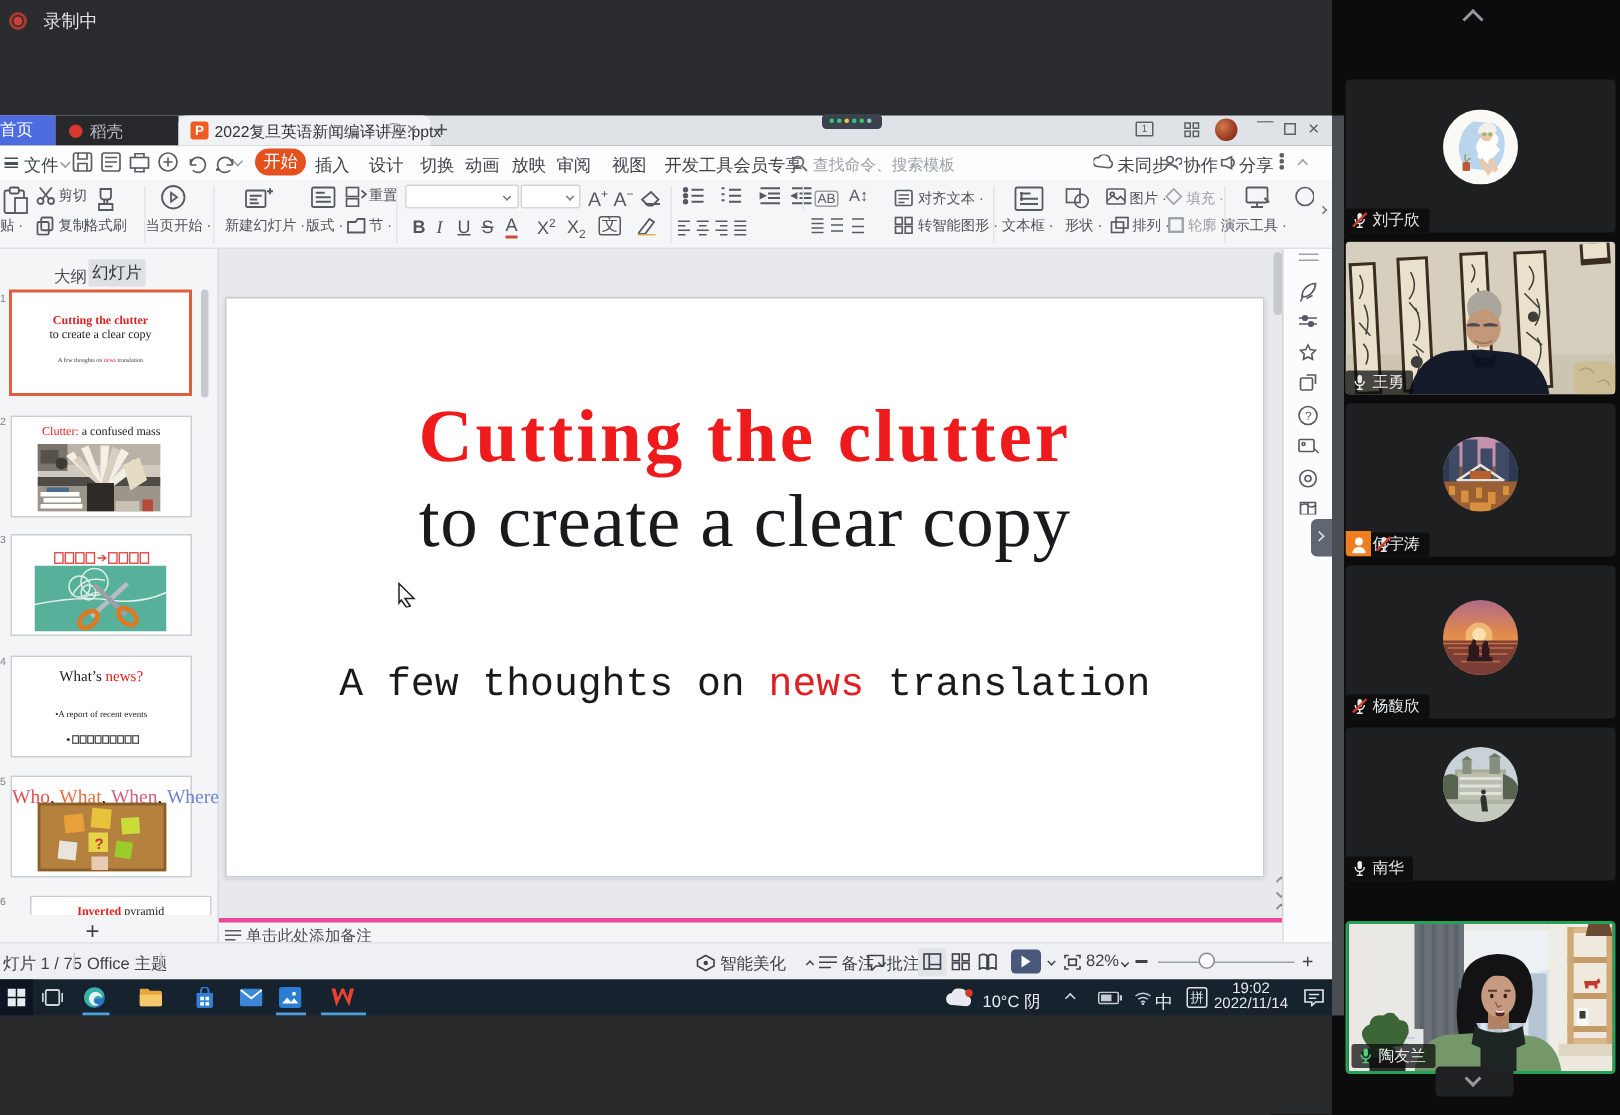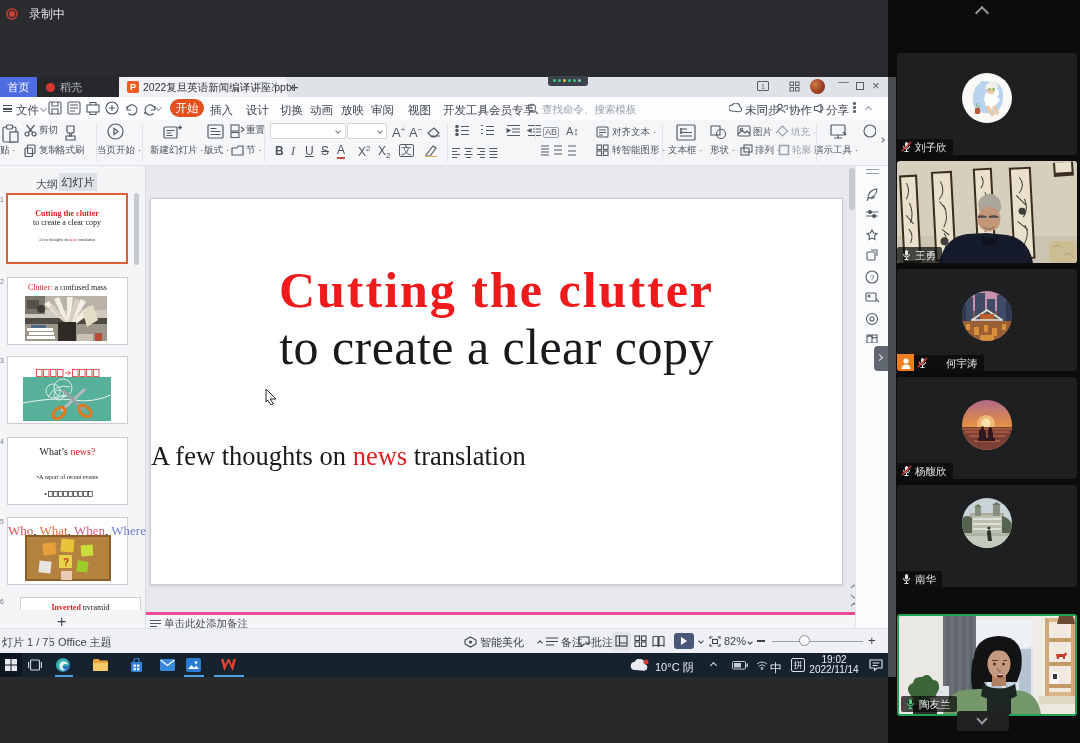--- a/index.html
+++ b/index.html
@@ -5,21 +5,21 @@
 *{margin:0;padding:0;box-sizing:border-box}
 html,body{width:1080px;height:743px;overflow:hidden;background:#0c0c0d}
 body{font-family:"Liberation Sans",sans-serif;position:relative}
 .abs{position:absolute}
 #share{left:0;top:0;width:888px;height:743px;background:#292b2e}
 #rec-ring{left:6px;top:8px;width:12px;height:12px;border:2px solid #a93a32;border-radius:50%}
 #rec-dot{left:9px;top:11px;width:6px;height:6px;background:#c8423a;border-radius:50%}
 #rec-txt{left:29px;top:6px;font-size:12px;color:#e3e4e6}
 
 #tabbar{left:0;top:77px;width:888px;height:20px;background:#dfe2e6}
-#tab-home{left:0;top:0;width:37px;height:20px;background:#4c6ce0;color:#fff;font-size:11px;line-height:20px;text-align:center}
+#tab-home{left:0;top:0;width:37px;height:20px;background:#4c6ce0;color:#fff;font-size:11px;line-height:20px;text-align:left}
 #tab-dk{left:37px;top:0;width:82px;height:20px;background:#26282c}
 #tab-dk .dot{position:absolute;left:9px;top:5.5px;width:9px;height:9px;border-radius:50%;background:#d5382e}
 #tab-dk .dtx{position:absolute;left:23px;top:3px;font-size:11px;color:#b9bdc3}
 #tab-doc{left:119px;top:0;width:168px;height:20px;background:#f1f2f4;border-radius:5px 5px 0 0}
 #tab-doc .pic{position:absolute;left:8px;top:4px;width:12px;height:12px;background:#f05a23;border-radius:2px;color:#fff;font-size:9px;font-weight:bold;line-height:12px;text-align:center}
 #tab-doc .ttl{position:absolute;left:24px;top:4px;font-size:10.5px;color:#303338;white-space:nowrap}
 #tab-doc .syn{position:absolute;left:139px;top:5px;width:9px;height:7px;border:1px solid #9aa0a7;border-radius:4px 4px 0 4px}
 #tab-doc .cls{position:absolute;left:152px;top:2px;font-size:12px;color:#70757c}
 #tab-plus{left:290px;top:1px;font-size:15px;color:#4a4f55;font-weight:400}
 #sharepill{left:548px;top:-1px;width:40px;height:10px;background:#3c424d;border-radius:3px}
@@ -37,21 +37,21 @@
 .rsep{width:1px;background:#e2e5e9;top:4px;height:38px}
 .fbox{background:#fff;border:1px solid #d3d7dc;border-radius:2px;height:16px}
 .bld{font-size:12px;color:#50555d}
 
 #panel{left:0;top:166px;width:146px;height:462px;background:#f4f5f7;border-right:1px solid #d9dcdf}
 #canvas{left:146px;top:166px;width:709px;height:462px;background:#e7e9ec}
 #rail{left:855px;top:166px;width:33px;height:462px;background:#fbfcfd;border-left:1px solid #e4e6ea}
 #slide{left:4px;top:32px;width:693px;height:387px;background:#fff;border:1px solid #c9ccd1;box-shadow:0 1px 3px rgba(0,0,0,.12)}
 #slide .t1{position:absolute;left:0;top:62px;width:100%;text-align:center;font-family:"Liberation Serif",serif;font-weight:bold;font-size:50px;color:#ee1a1c;letter-spacing:2px;white-space:nowrap}
 #slide .t2{position:absolute;left:0;top:119px;width:100%;text-align:center;font-family:"Liberation Serif",serif;font-size:50px;letter-spacing:0.45px;color:#1a1a1e;white-space:nowrap}
-#slide .t3{position:absolute;left:0;top:242px;width:100%;font-family:Liberation Serif, serif;font-size:26.5px;color:#1a1a1e;white-space:nowrap}
+#slide .t3{position:absolute;left:0;top:242px;width:100%;text-align:center;font-family:Liberation Mono, monospace;font-size:26.5px;color:#1a1a1e;white-space:nowrap}
 #notes{left:146px;top:612px;width:709px;height:16px;background:#f4f5f7;border-top:3px solid #ec4899}
 
 .thumb{background:#fff;border:1px solid #caced3;left:7px;width:121px;position:absolute}
 .tser{font-family:"Liberation Serif",serif;white-space:nowrap;text-align:center;width:100%;position:absolute}
 .snum{position:absolute;left:0px;width:6px;font-size:7px;color:#7a7f85;overflow:hidden}
 
 #status{left:0;top:628px;width:888px;height:25px;background:#eef0f3;border-top:1px solid #dfe2e5}
 .stx{top:6px;font-size:11px;color:#3e434b;white-space:nowrap}
 
 #taskbar{left:0;top:653px;width:888px;height:24px;background:#16222e}
@@ -796,21 +796,21 @@
         <path d="M10 29L25 19l15 10" fill="none" stroke="#e8e4da" stroke-width="1.8"></path>
         <rect x="18" y="23" width="14" height="6" fill="#b85f2e"></rect>
         <path d="M9 29h32" stroke="#e8e4da" stroke-width="1.5"></path>
       </g>
     </svg>
     <div class="abs" style="left:0;bottom:0;width:17px;height:17px;background:#ef7e1e"></div>
     <svg class="abs" style="left:3.5px;bottom:2.5px" width="10" height="11">
         <circle cx="5" cy="3" r="2.6" fill="#fff"></circle>
         <path d="M0.5 11a4.5 4.5 0 0 1 9 0z" fill="#fff"></path>
       </svg>
-    <div class="chip" style="left:17px;padding-left:32px">何宇涛</div>
+    <div class="chip" style="left:17px;padding-left:1px">何宇涛</div>
     <svg class="abs" style="left:20px;bottom:3px" width="11" height="11">
         <rect x="4" y="1" width="3" height="5.5" rx="1.5" fill="#e8e9ea"></rect>
         <path d="M2.5 5a3 3 0 0 0 6 0M5.5 8v2M3.5 10.5h4" stroke="#e8e9ea" fill="none"></path>
         <path d="M1 10L10 1" stroke="#d43b30" stroke-width="1.6"></path>
       </svg>
   </div>
 
   <div class="tile" style="top:377px">
     <svg class="abs" style="left:65px;top:23px" width="50" height="50">
       <defs>

